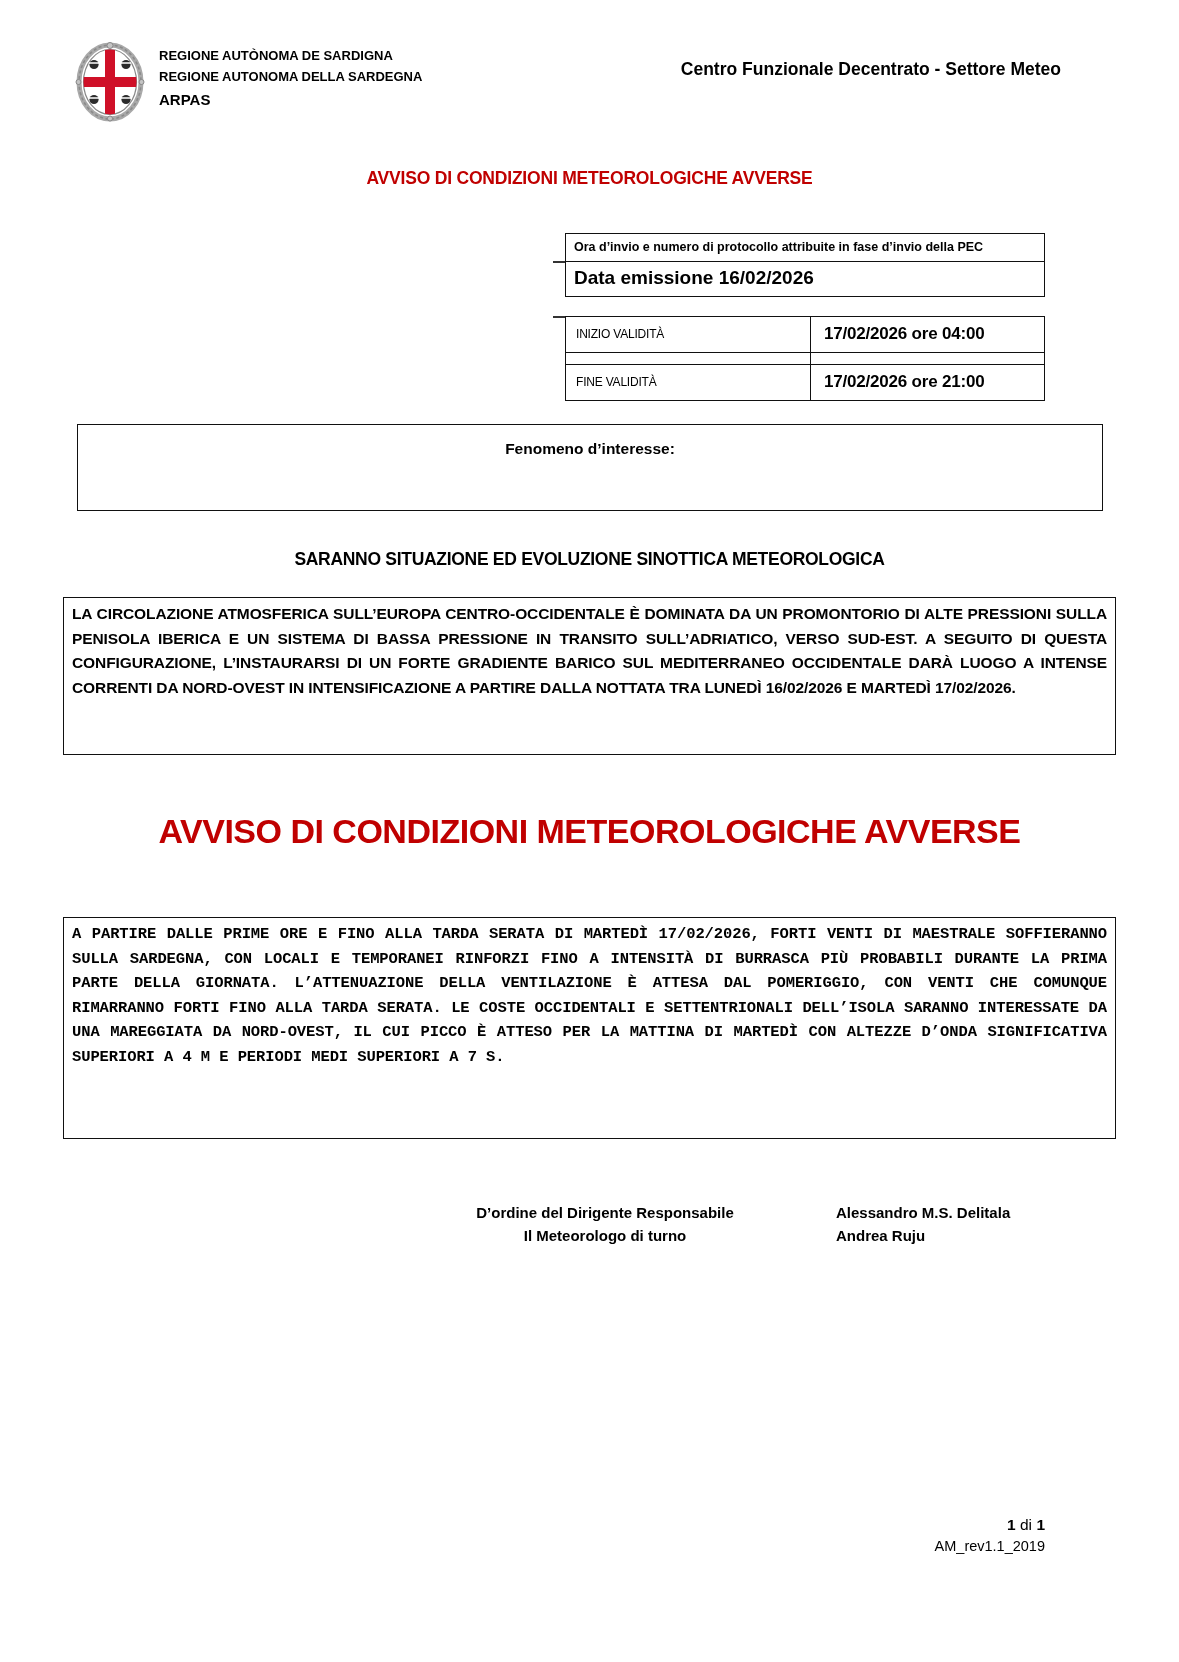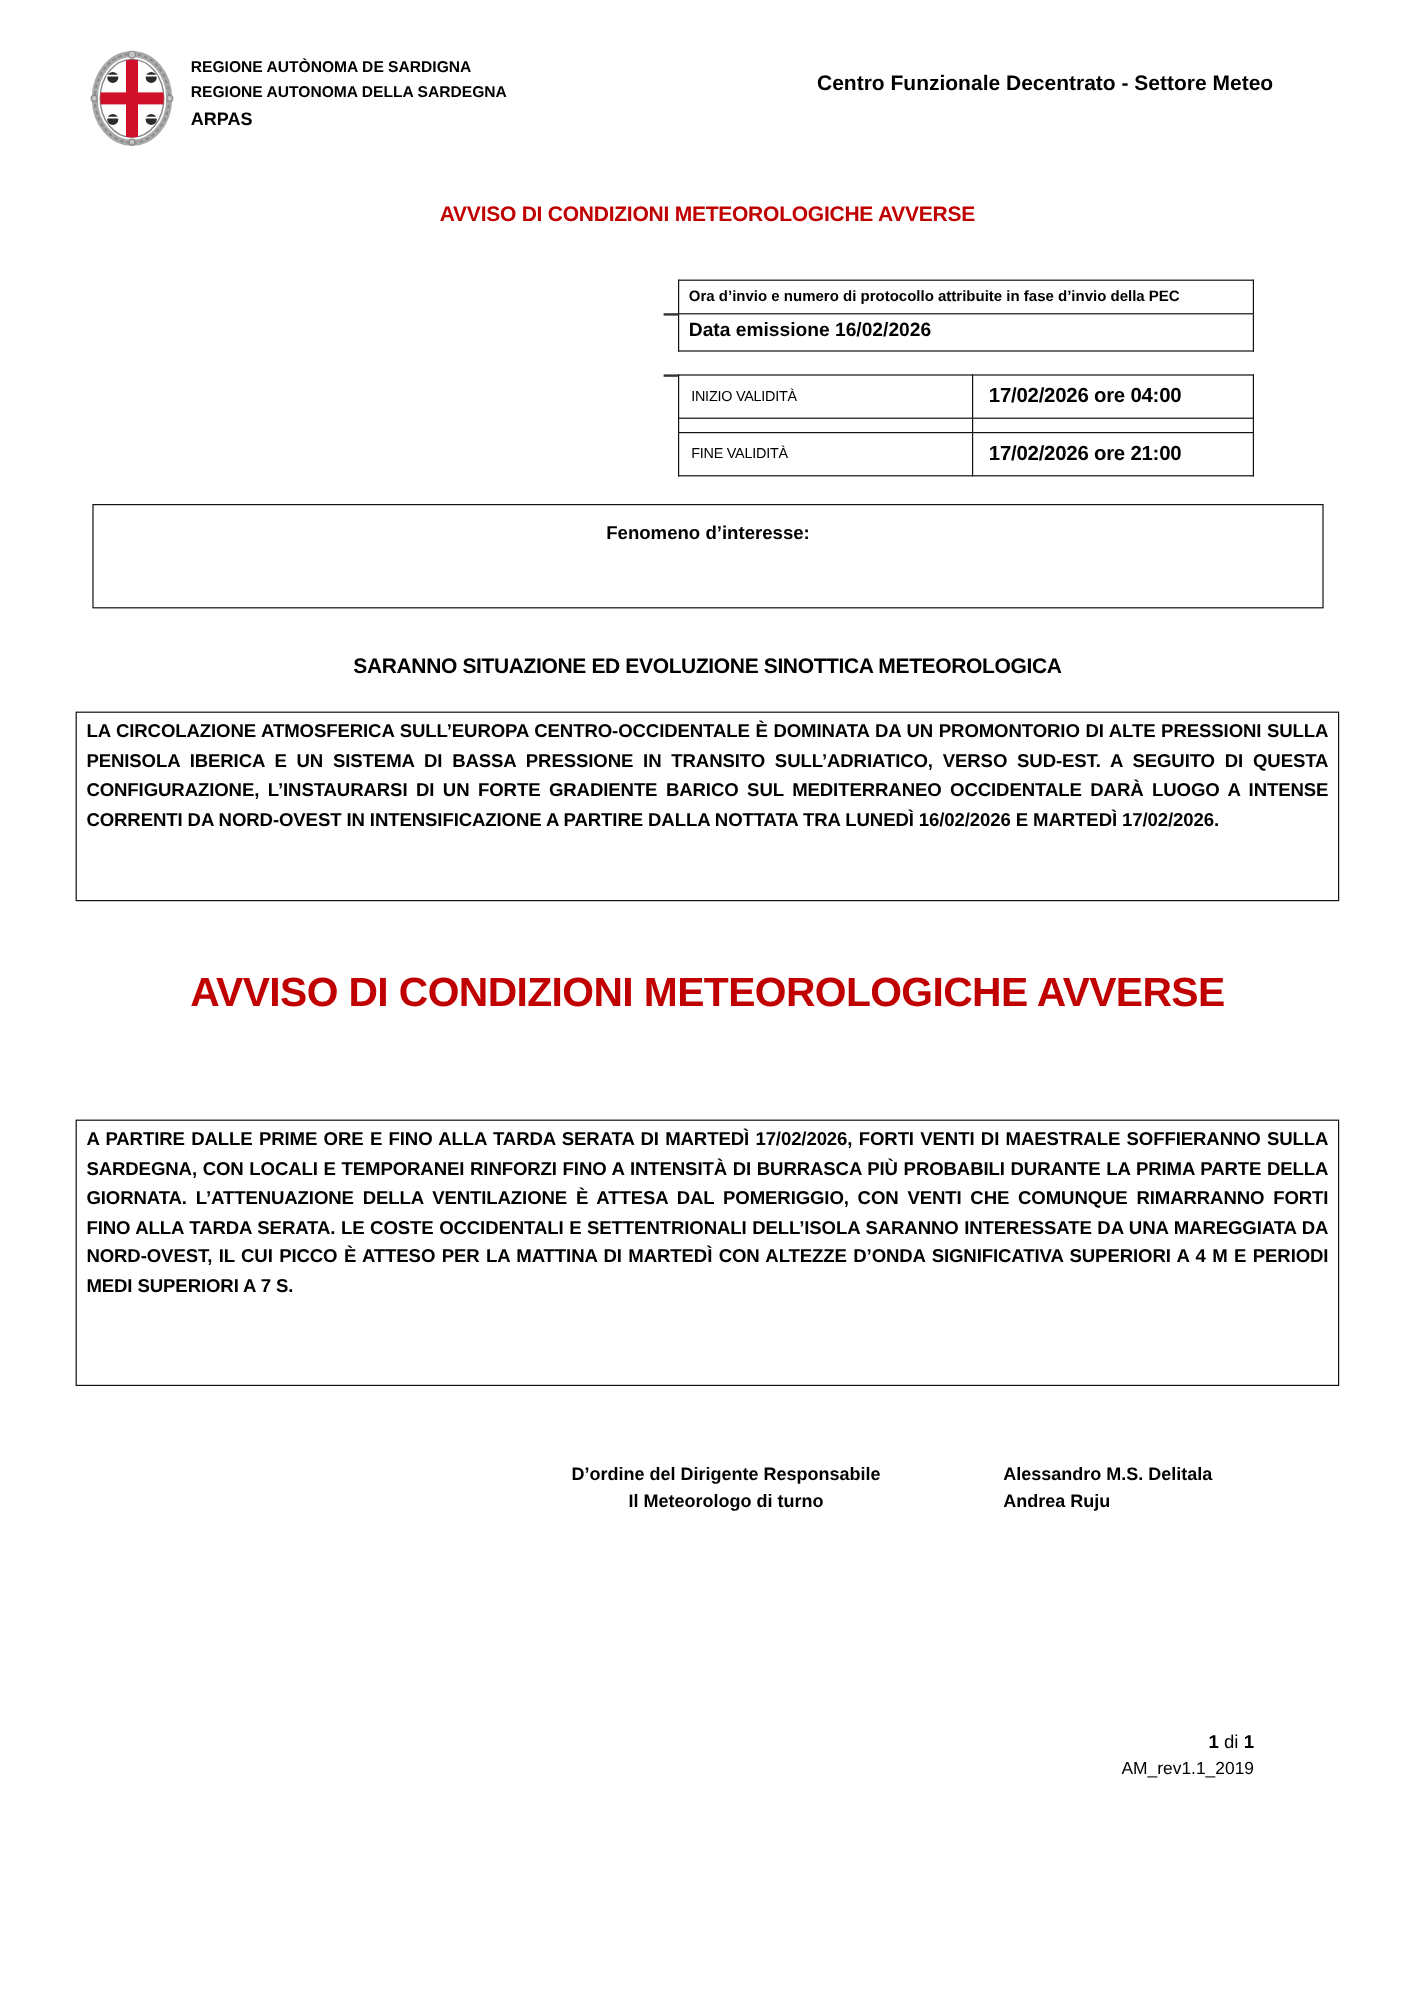--- a/index.html
+++ b/index.html
@@ -21,21 +21,21 @@
 
   
   .title1 { color:#c00000; font-weight:bold; font-size:17.5px; text-align:center; margin-top:46px; letter-spacing:-.2px; }
 
   
   .tbl-wrap { position:relative; width:480px; margin-left:565px; }
   .prot-wrap { margin-top:44px; }
   table { border-collapse:collapse; width:100%; }
   td { border:1.6px solid #111; vertical-align:middle; }
   .pec-cell { font-size:12.5px; font-weight:bold; padding:6px 8px 7px; }
-  .emis-cell { font-size:16px; font-weight:bold; padding:5px 8px 7px; }
+  .emis-cell { font-size:19px; font-weight:bold; padding:5px 8px 7px; }
   .tick { position:absolute; left:-12px; width:12px; height:2px; background:#333; }
 
   
   .val-wrap { margin-top:19px; }
   .val-label { width:245px; font-size:12px; font-weight:normal; padding:7px 6px 8px 10px; letter-spacing:-.2px; }
   .val-value { font-size:17px; font-weight:bold; padding:7px 6px 8px 13px; letter-spacing:-.2px; }
   .spacer-row td { height:12px; padding:0; }
 
   
   .phen-box { width:1026px; margin:23px 0 0 77px; height:87px; border:1.6px solid #111; text-align:center; padding-top:11px; }
@@ -45,34 +45,34 @@
   
   .sec-heading { text-align:center; font-weight:bold; font-size:17.5px; margin-top:38px; letter-spacing:-.3px; }
 
   
   .text-box {
     width:1053px; margin-left:63px; border:1.6px solid #111;
     padding:4px 8px 8px; font-size:15.5px; font-weight:bold; line-height:24.6px;
     text-align:justify; text-align-last:left; letter-spacing:-.1px;
   }
   .syn-box { margin-top:27px; min-height:158px; }
-  .warn-box { margin-top:86px; min-height:222px; }
+  .warn-box { margin-top:66px; min-height:222px;font-family:Liberation Mono, monospace; }
 
   .statement { text-align:center; font-weight:bold; font-size:17.5px; margin-top:37px; letter-spacing:-.3px; }
 
   
   .main-title { text-align:center; color:#c00000; font-weight:bold; font-size:34px; margin-top:57px; letter-spacing:-.5px; }
 
   
   .sig { display:flex; margin:62px 0 0 440px; gap:66px; }
   .sig-roles { width:330px; text-align:center; font-weight:bold; font-size:15px; line-height:23px; }
   .sig-names { font-weight:bold; font-size:15px; line-height:23px; }
 
   
-  .footer { position:absolute; top:1444px; right:134px; text-align:right; }
+  .footer { position:absolute; top:1516px; right:134px; text-align:right; }
   .pageno { font-size:15.5px; }
   .pageno .bold { font-weight:bold; }
   .rev { font-size:14.5px; margin-top:4px; }
 </style>
 </head>
 <body>
 
 <div class="page">
 
   <header class="hdr">

